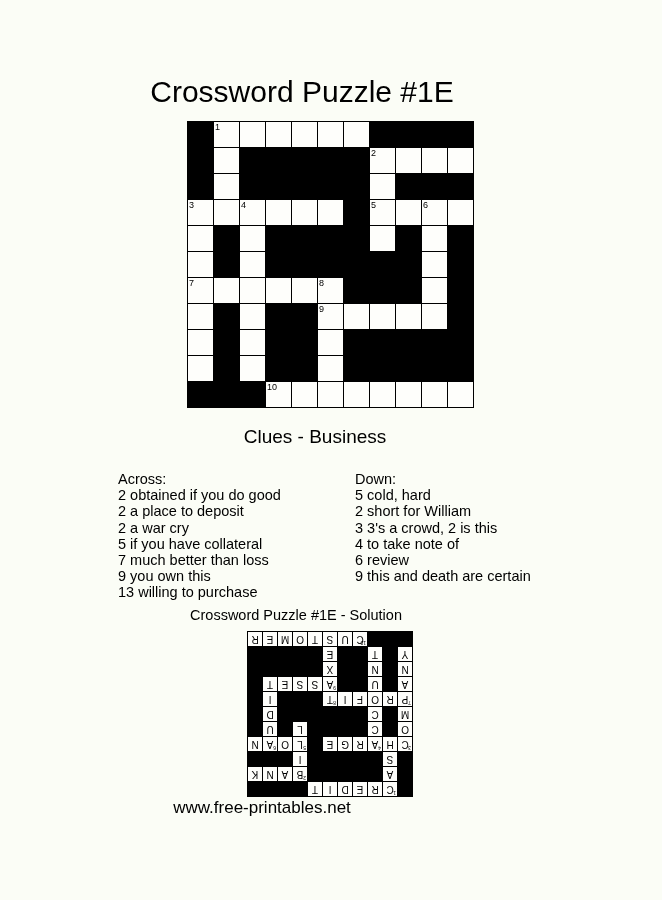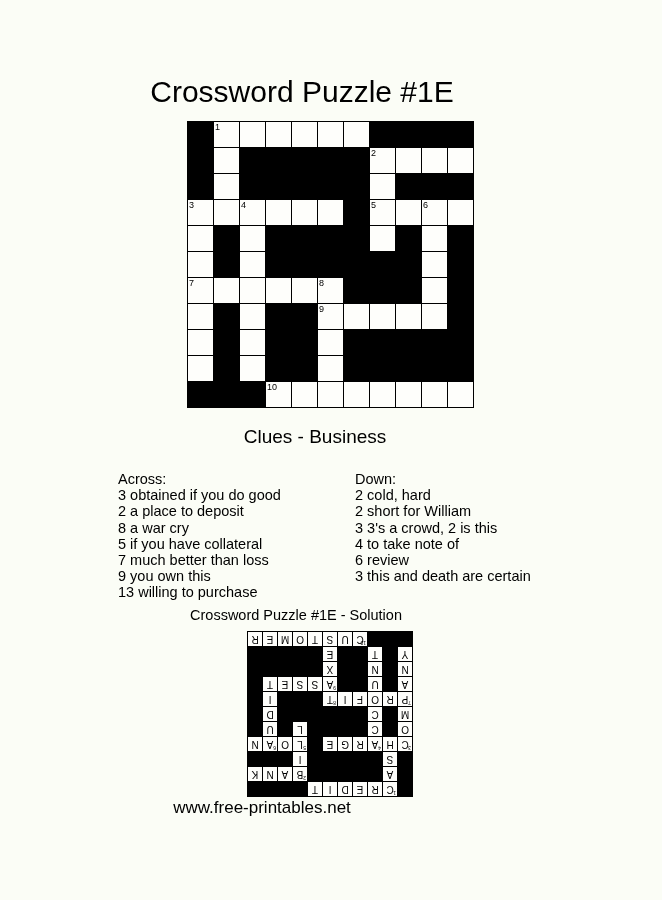--- a/index.html
+++ b/index.html
@@ -247,39 +247,39 @@
       <div class="cell white"></div>
       <div class="cell white"></div>
       <div class="cell white"></div>
     </div>
 
   <h2 class="clues-heading">Clues - Business</h2>
 
   <div class="clues-col clues-across">
     <div>Across:</div>
     <div>
-        <div class="clue">3 obtained if you do good</div>
+        <div class="clue">2 obtained if you do good</div>
         <div class="clue">2 a place to deposit</div>
-        <div class="clue">8 a war cry</div>
+        <div class="clue">2 a war cry</div>
         <div class="clue">5 if you have collateral</div>
         <div class="clue">7 much better than loss</div>
         <div class="clue">9 you own this</div>
         <div class="clue">13 willing to purchase</div>
       </div>
   </div>
 
   <div class="clues-col clues-down">
     <div>Down:</div>
     <div>
-        <div class="clue">2 cold, hard</div>
+        <div class="clue">5 cold, hard</div>
         <div class="clue">2 short for William</div>
         <div class="clue">3 3's a crowd, 2 is this</div>
         <div class="clue">4 to take note of</div>
         <div class="clue">6 review</div>
-        <div class="clue">3 this and death are certain</div>
+        <div class="clue">9 this and death are certain</div>
       </div>
   </div>
 
   <div class="solution-title">Crossword Puzzle #1E - Solution</div>
 
   <div class="xgrid solution-grid" id="solution-grid">
       <div class="cell black"></div>
       <div class="cell white">
         <span class="num">1</span>
         <span class="letter">C</span>

